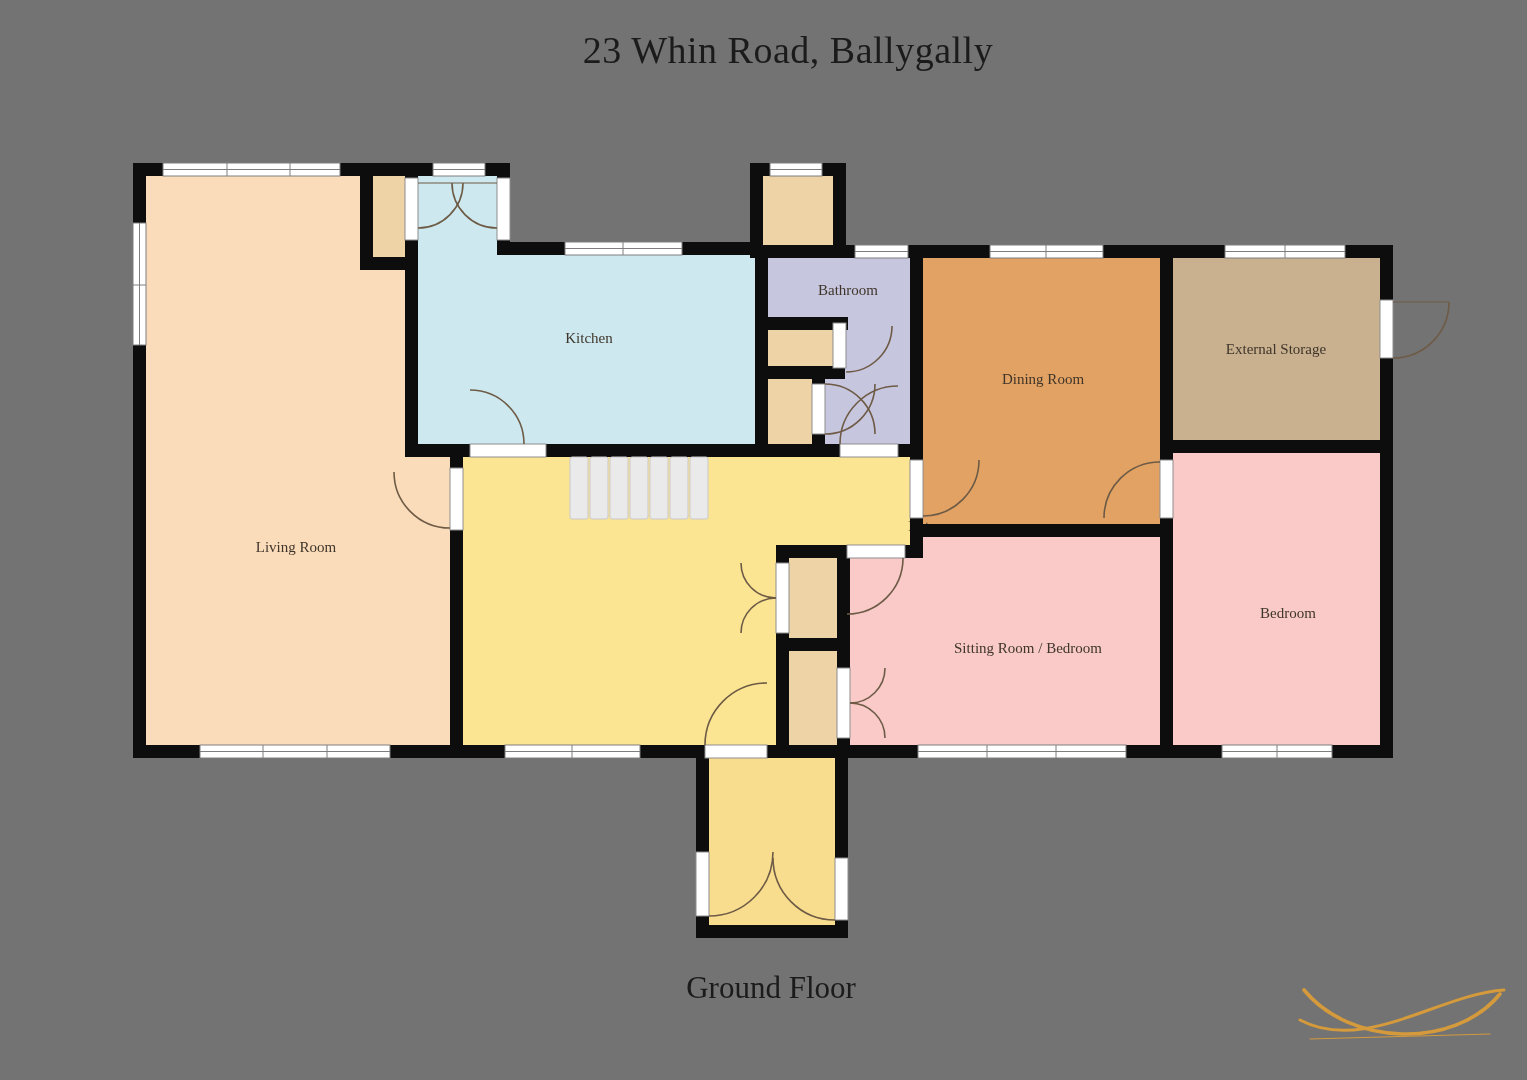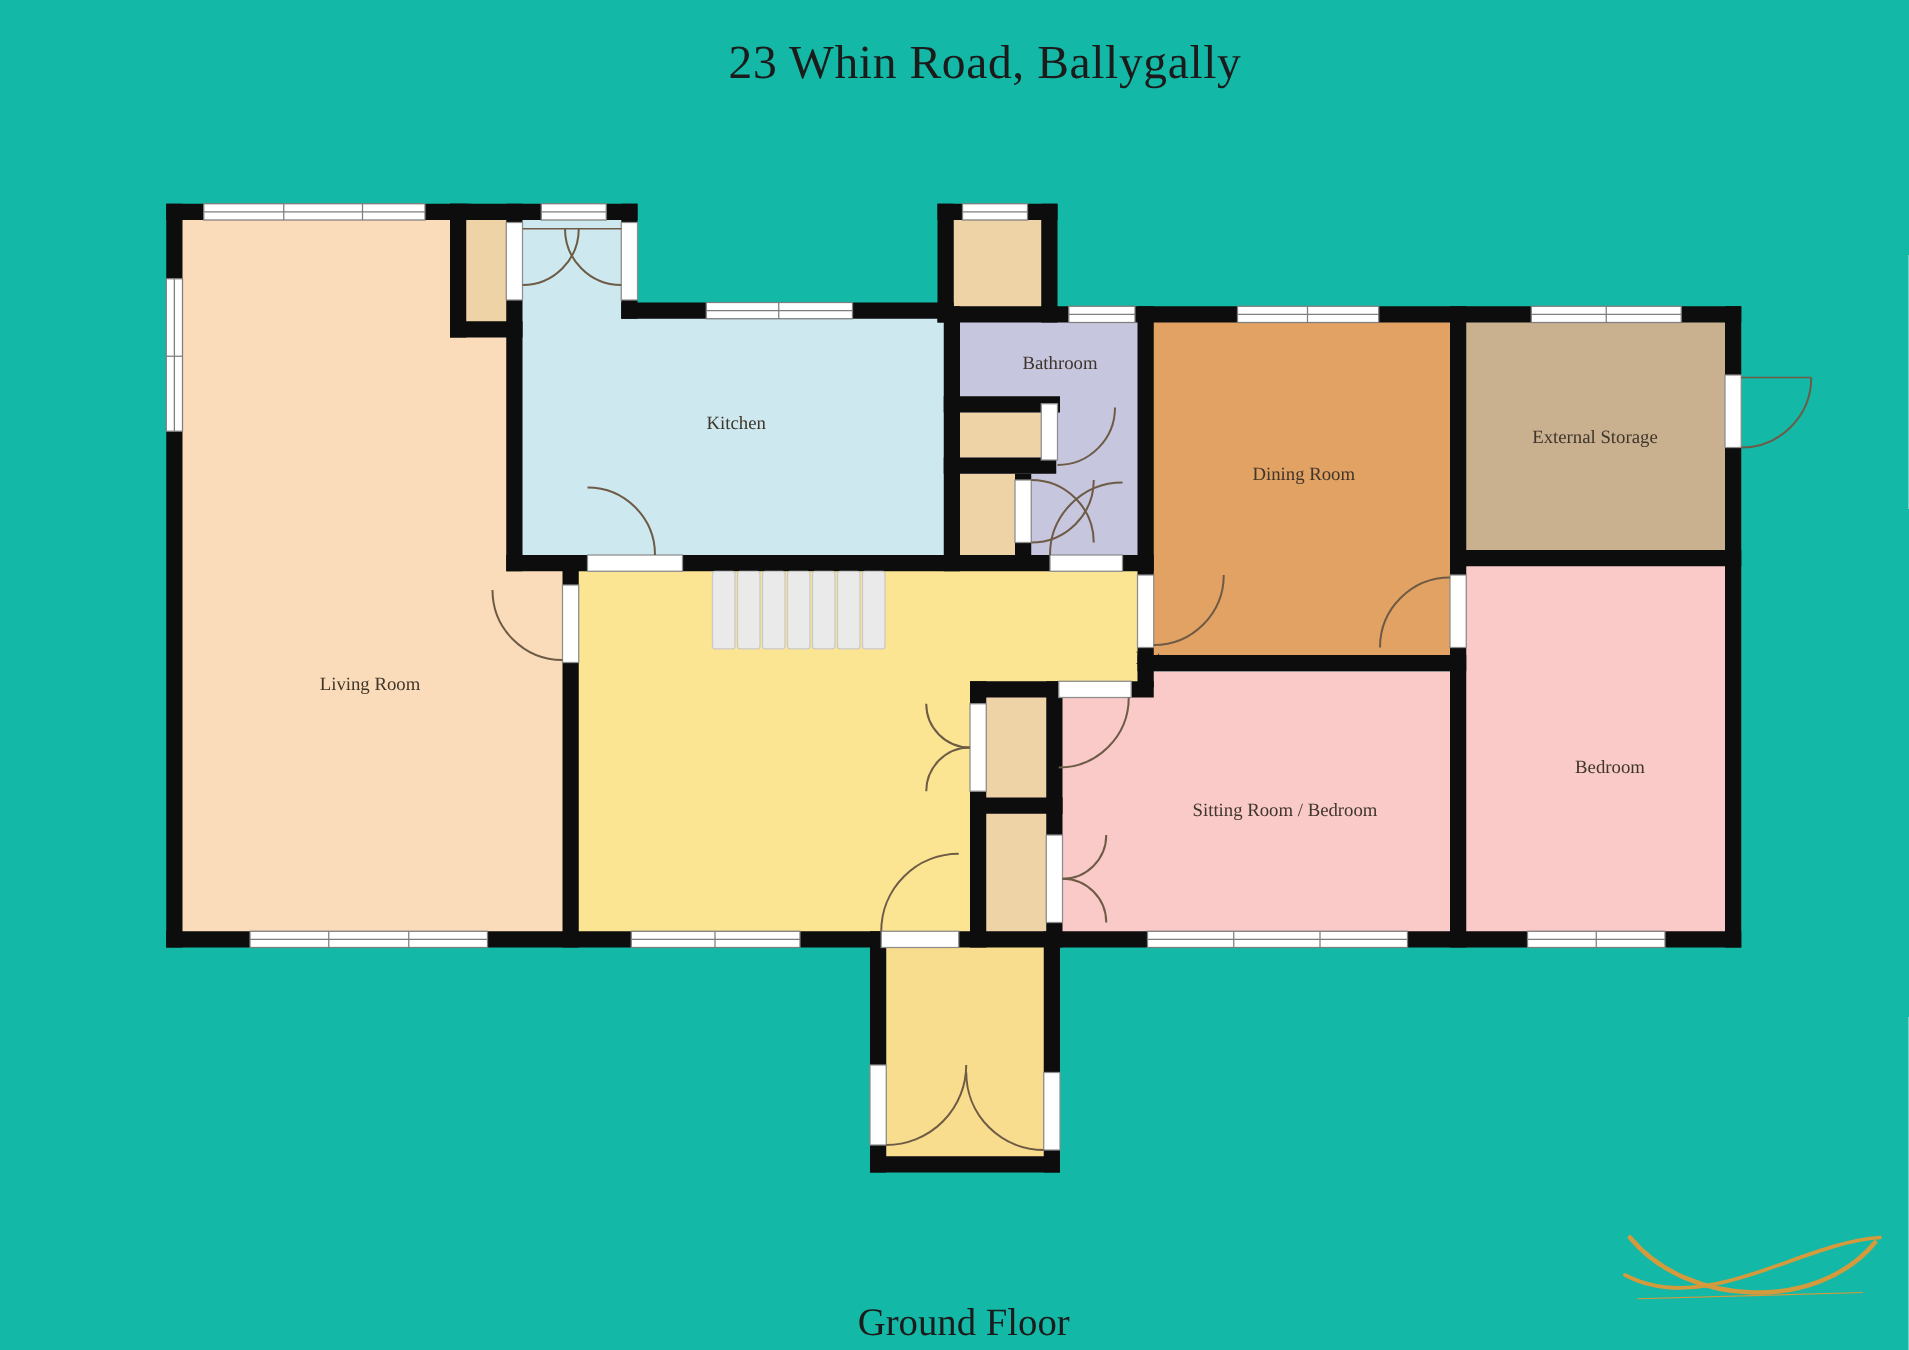--- a/index.html
+++ b/index.html
@@ -1,20 +1,20 @@
 <!DOCTYPE html>
 <html style="--wall: #0d0d0d; --window-frame: #7e7e7e; --door-arc: #6e5b46; --stairs-fill: #eaeaea; --stairs-line: #c9c9c9; --label-text: #3f352a; --logo: #d49a3c;"><head>
 <meta charset="utf-8">
 <style>
   html,body{margin:0;padding:0;background:#ffffff;}
-  .canvas{position:relative;width:1527px;height:1080px;background:#14b8a6;overflow:hidden;
+  .canvas{position:relative;width:1527px;height:1080px;background:#737373;overflow:hidden;
           font-family:"Liberation Serif", serif;}
   .title{position:absolute;top:28px;left:788px;transform:translateX(-50%);
          font-size:38px;color:#1b1b1b;letter-spacing:0.5px;white-space:nowrap;}
-  .floor-label{position:absolute;top:1040px;left:771px;transform:translateX(-50%);
+  .floor-label{position:absolute;top:970px;left:771px;transform:translateX(-50%);
          font-size:31px;color:#1b1b1b;white-space:nowrap;}
   svg.plan{position:absolute;left:0;top:0;}
   .wall{fill:var(--wall,#0d0d0d);}
   .win{fill:#ffffff;stroke:var(--window-frame,#7e7e7e);stroke-width:1;}
   .winline{stroke:var(--window-frame,#7e7e7e);stroke-width:1;}
   .jamb{fill:#ffffff;stroke:#8d8d8d;stroke-width:1;}
   .arc{fill:none;stroke:var(--door-arc,#6e5b46);stroke-width:1.6;}
   .leaf{fill:none;stroke:var(--door-arc,#6e5b46);stroke-width:1.2;}
   .tread{fill:var(--stairs-fill,#eaeaea);stroke:var(--stairs-line,#c9c9c9);stroke-width:1;}
   .room-label{font-size:15px;fill:var(--label-text,#3f352a);text-anchor:middle;

